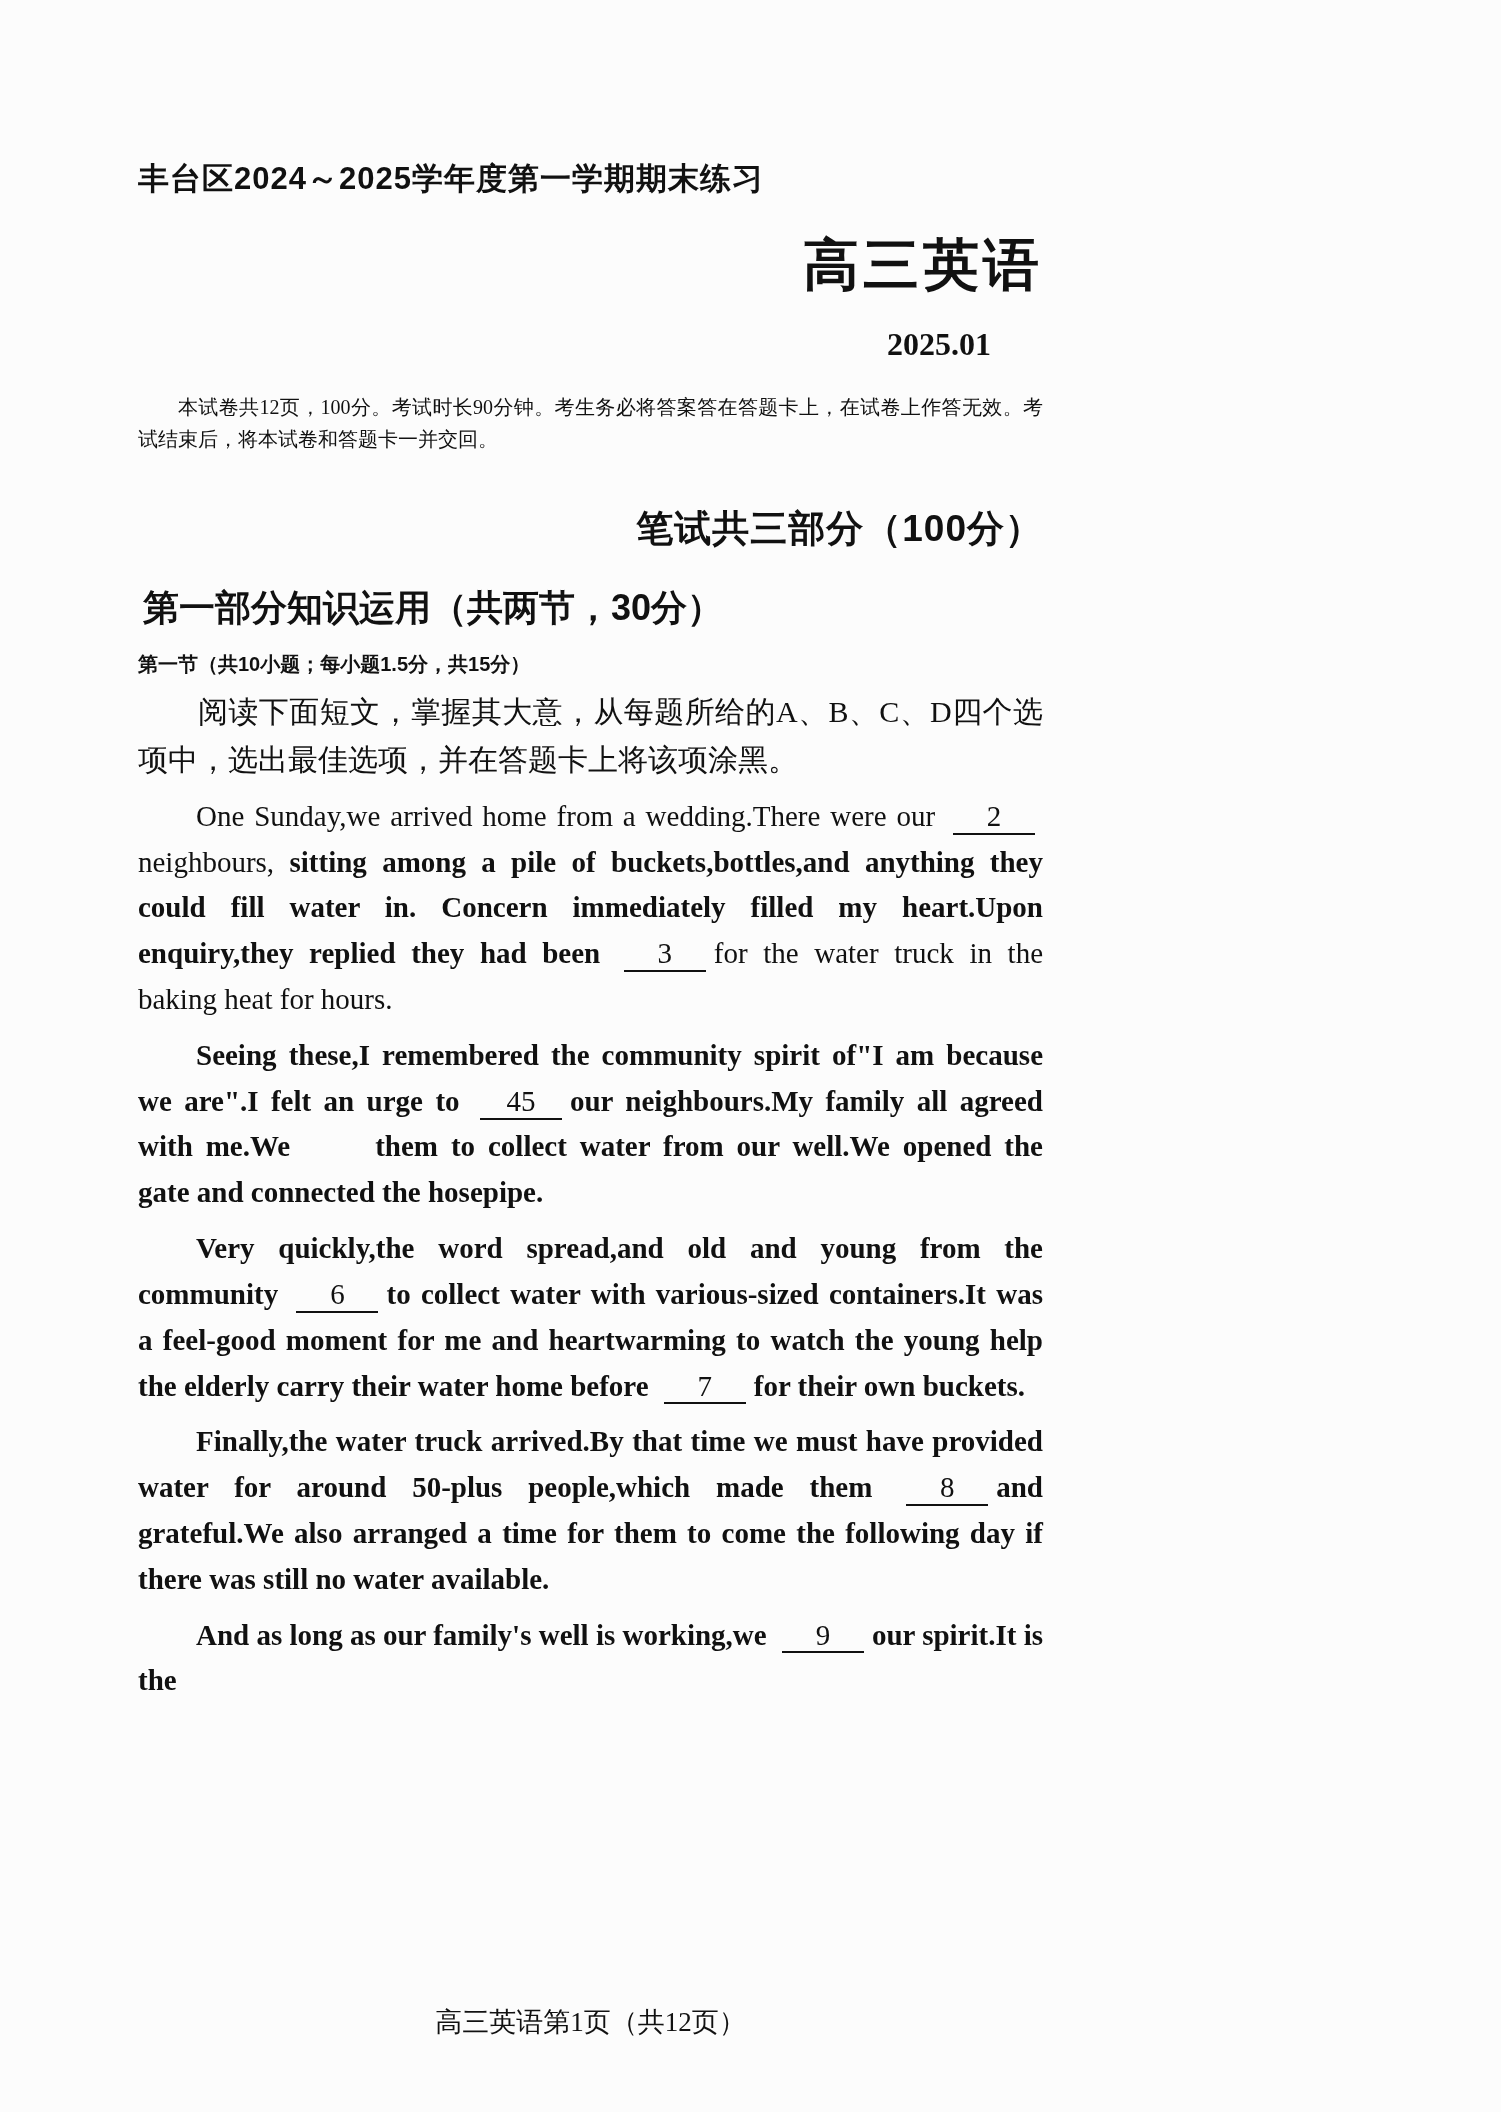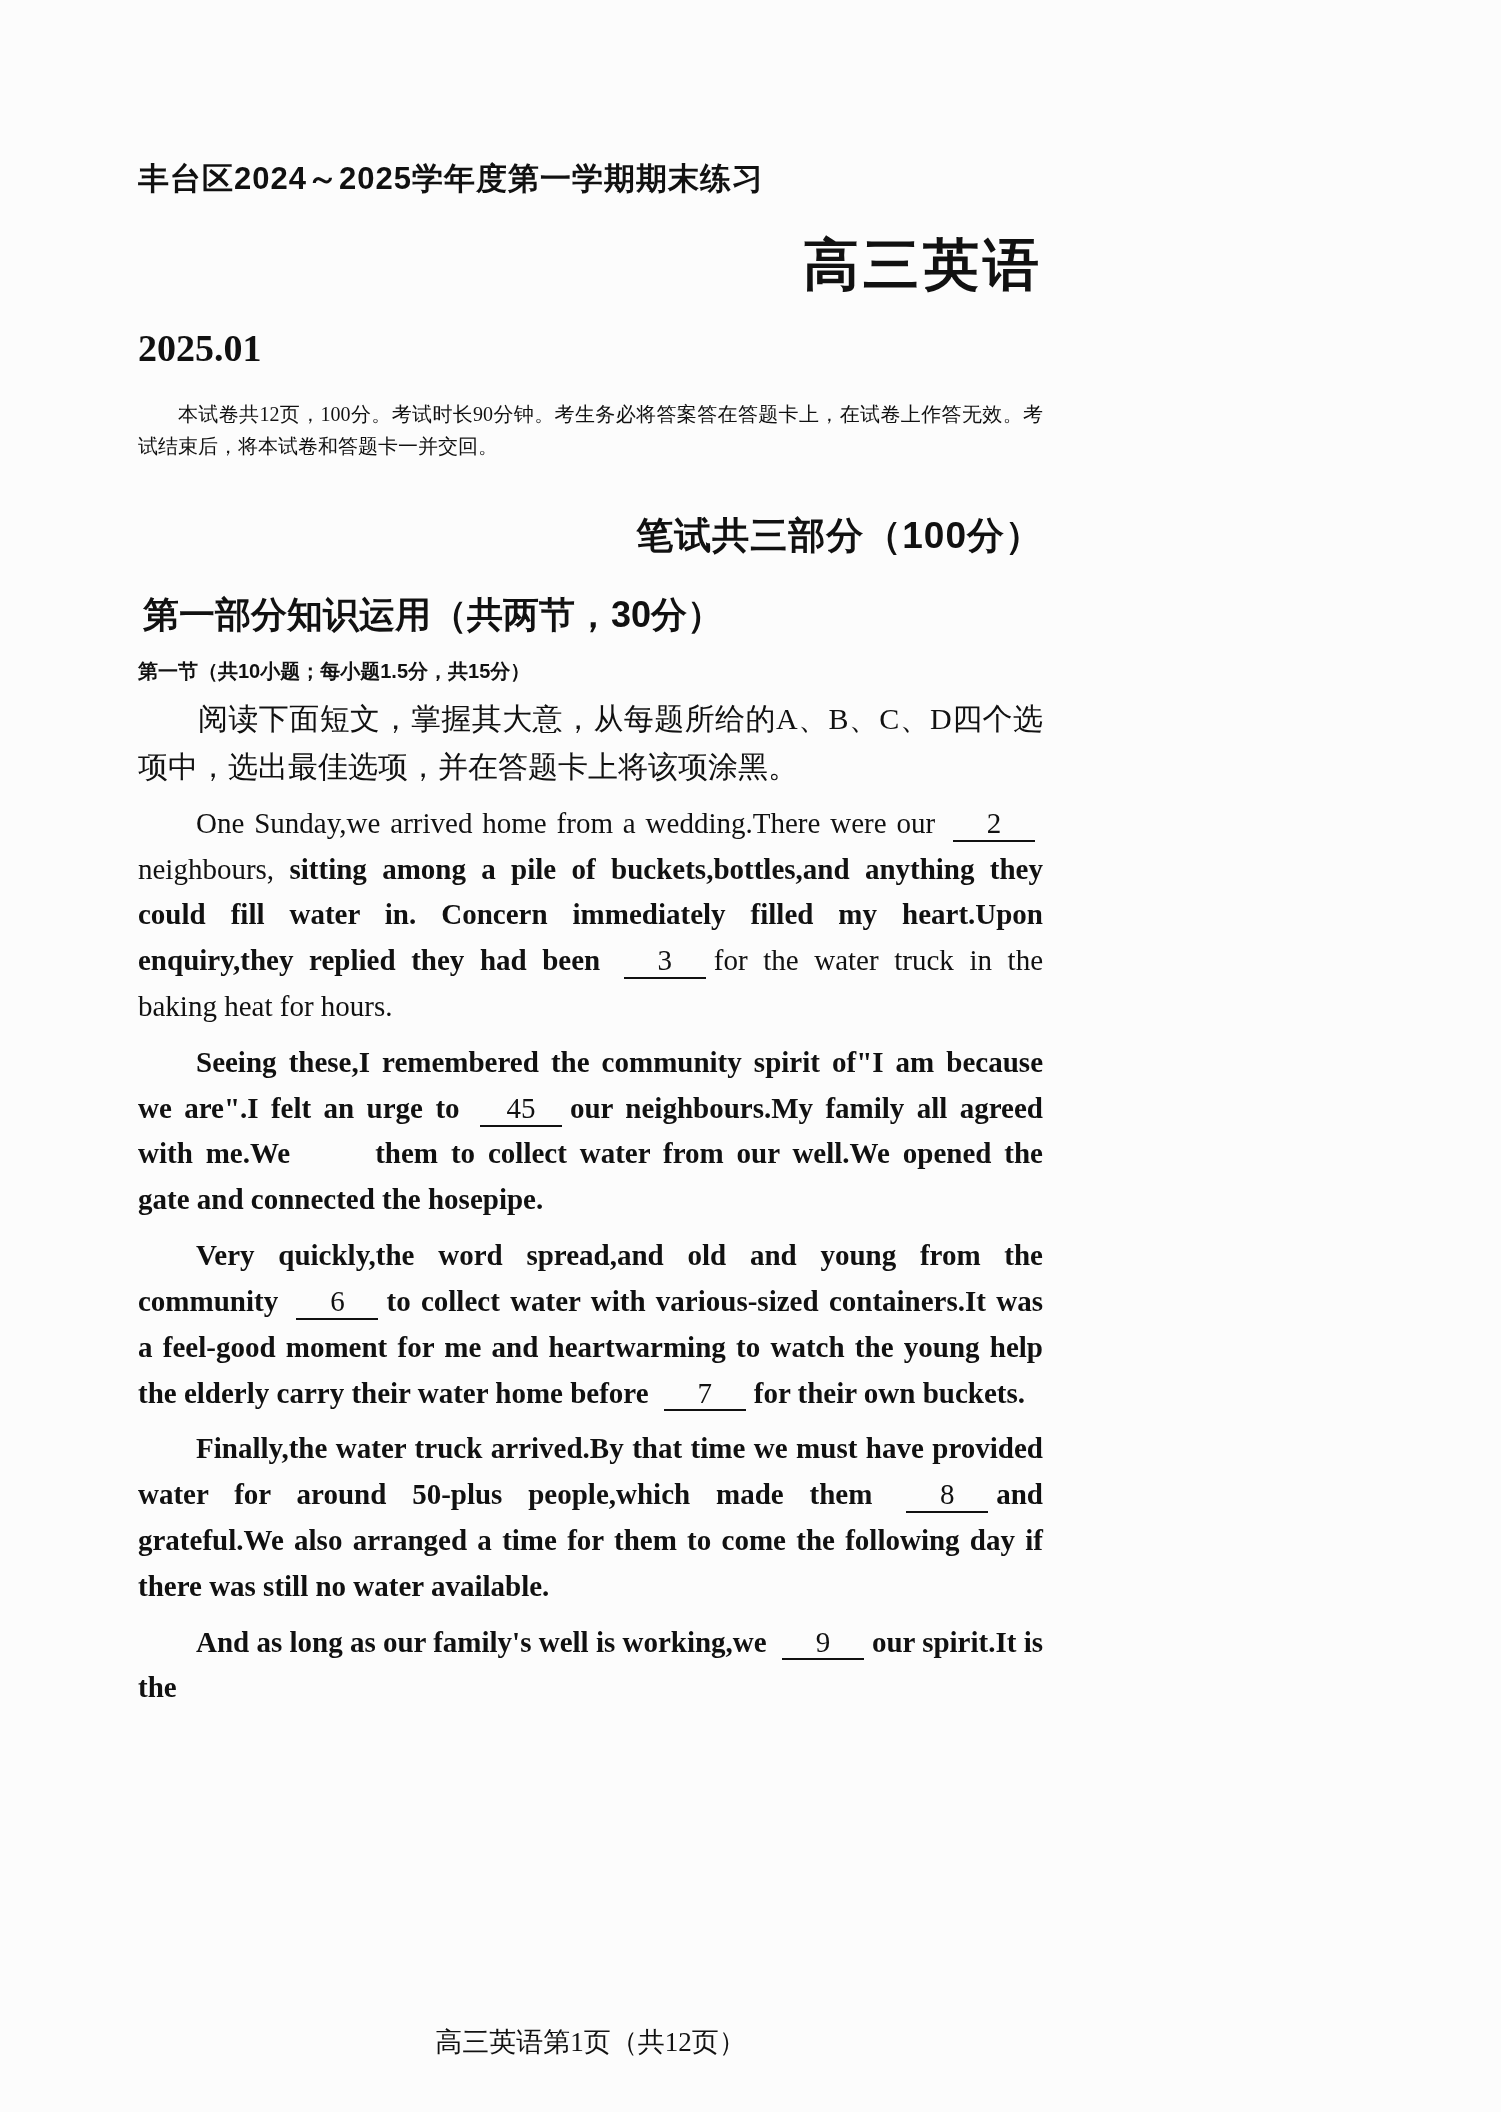--- a/index.html
+++ b/index.html
@@ -25,23 +25,23 @@
   }
   .main-title{
     text-align:right;
     font-family:"Liberation Sans","DejaVu Sans",sans-serif;
     font-weight:700;
     font-size:56px;
     margin:28px 0 0 0;
     letter-spacing:4px;
   }
   .exam-date{
-    text-align:left;
+    text-align:right;
     font-weight:700;
-    font-size:38px;
+    font-size:32px;
     margin-top:22px;
     padding-right:52px;
   }
   .notice{
     font-size:20px;
     line-height:1.62;
     text-indent:2em;
     text-align:justify;
     margin:28px 0 0 0;
   }
@@ -94,21 +94,21 @@
     line-height:1.1;
   }
   .gap{
     display:inline-block;
     width:72px;
   }
   .page-footer{
     position:absolute;
     left:138px;
     width:905px;
-    bottom:52px;
+    bottom:72px;
     text-align:center;
     font-size:27px;
   }
 </style>
 </head>
 <body>
 
 <div class="page-content">
 
   <div class="header-line">丰台区2024～2025学年度第一学期期末练习</div>

